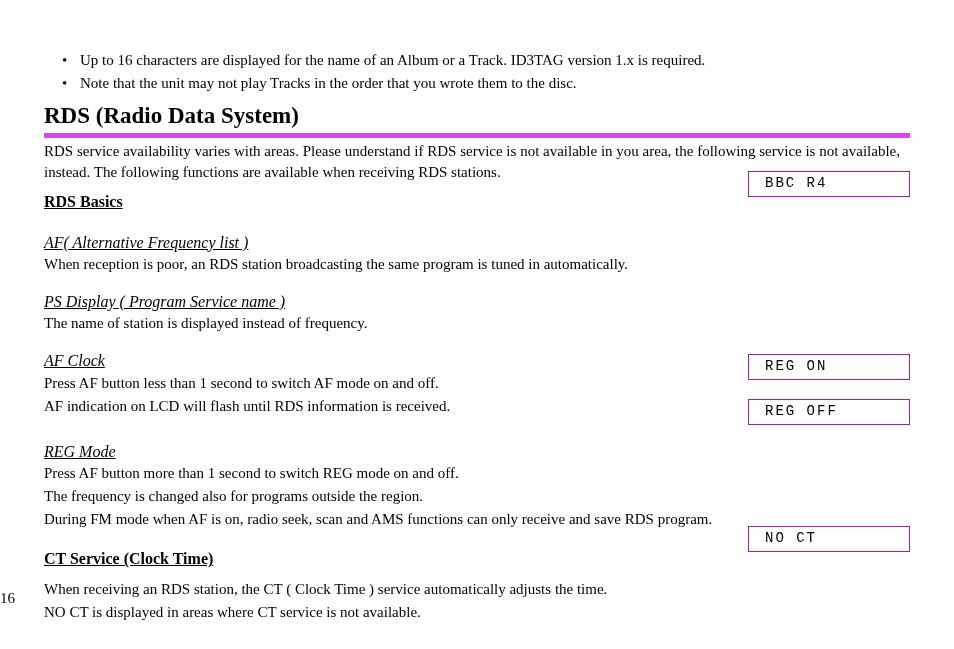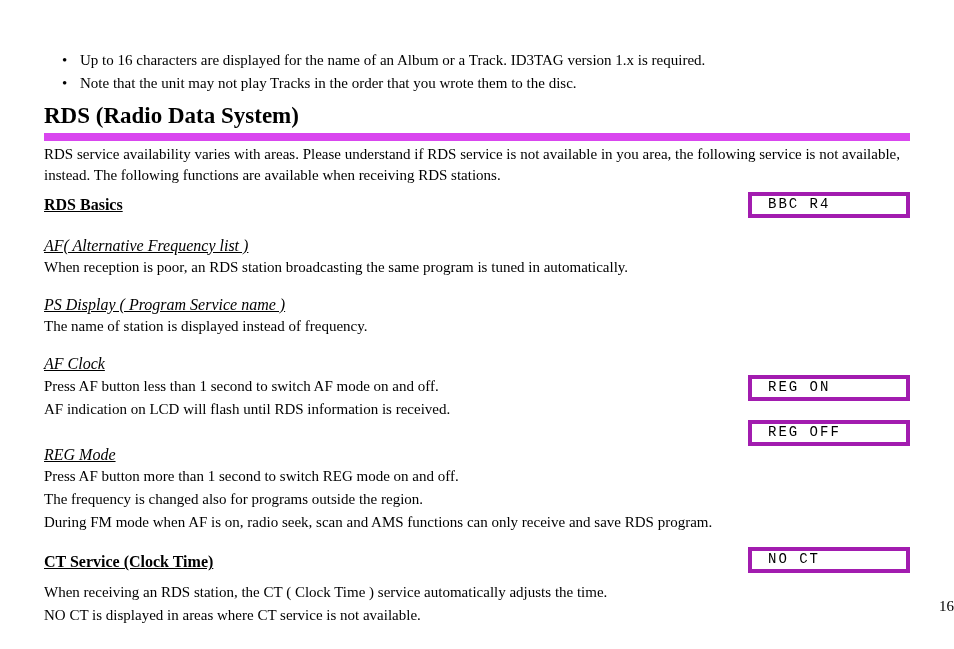--- a/index.html
+++ b/index.html
@@ -22,21 +22,21 @@
       display: flex;
       margin-bottom: 2px;
     }
     .bullet-dot {
       margin-right: 10px;
       min-width: 8px;
     }
     .section-title {
       font-size: 23px;
       font-weight: bold;
-      border-bottom: 8px solid #d946ef;
+      border-bottom: 5px solid #d946ef;
       padding-bottom: 1px;
       margin-top: 0;
       margin-bottom: 3px;
     }
     .para {
       margin-bottom: 2px;
     }
     .sub-heading {
       font-weight: bold;
       text-decoration: underline;
@@ -46,37 +46,36 @@
     }
     .sub-item-title {
       text-decoration: underline;
       font-size: 16px;
       margin-top: 10px;
       font-style: italic;
     }
     .lcd-box {
       position: absolute;
       right: 44px;
-      border: 4px solid #a21caf;
+      border: 1px solid #a21caf;
       width: 162px;
       height: 26px;
       font-family: "Courier New", monospace;
       font-size: 14px;
       letter-spacing: 2px;
       padding-left: 16px;
       display: flex;
       align-items: center;
-      margin-top: 21px;
     }
     .page-num {
       position: absolute;
-      bottom: 32px;
+      bottom: 40px;
       left: 0;
       width: 100%;
-      text-align: right;
+      text-align: left;
       font-size: 15px;
     }
     .main-col { width: 690px; }
   </style>
 </head>
 <body>
 
 <div class="bullet-list">
   <div class="bullet-item">
     <span class="bullet-dot">•</span>

